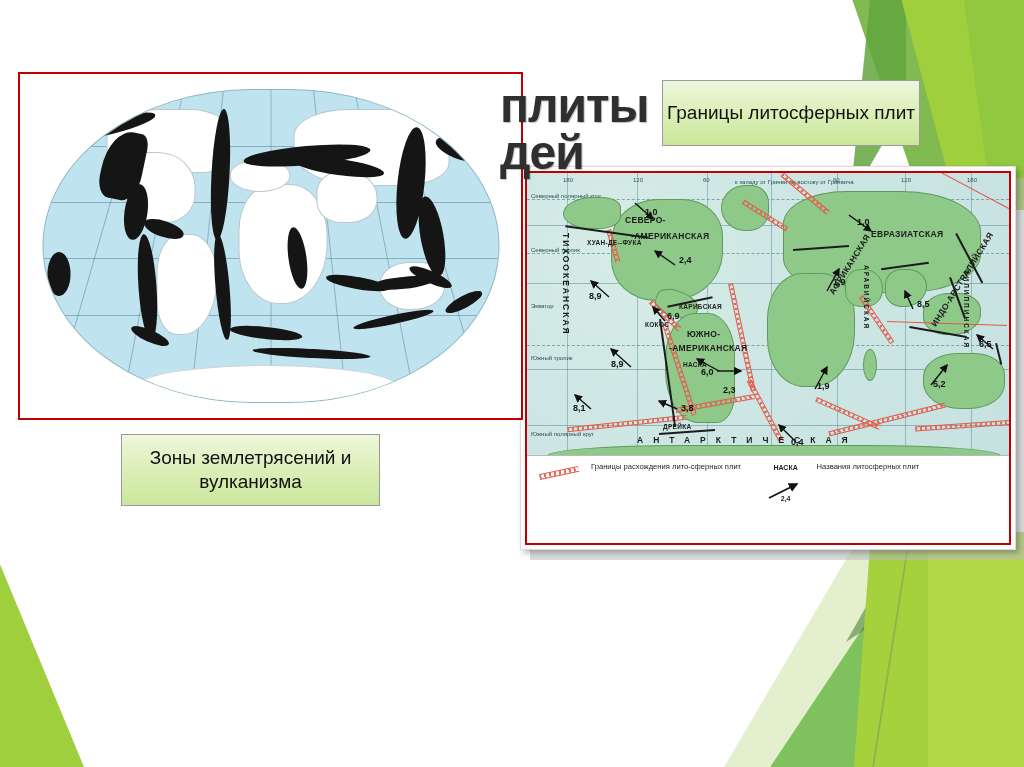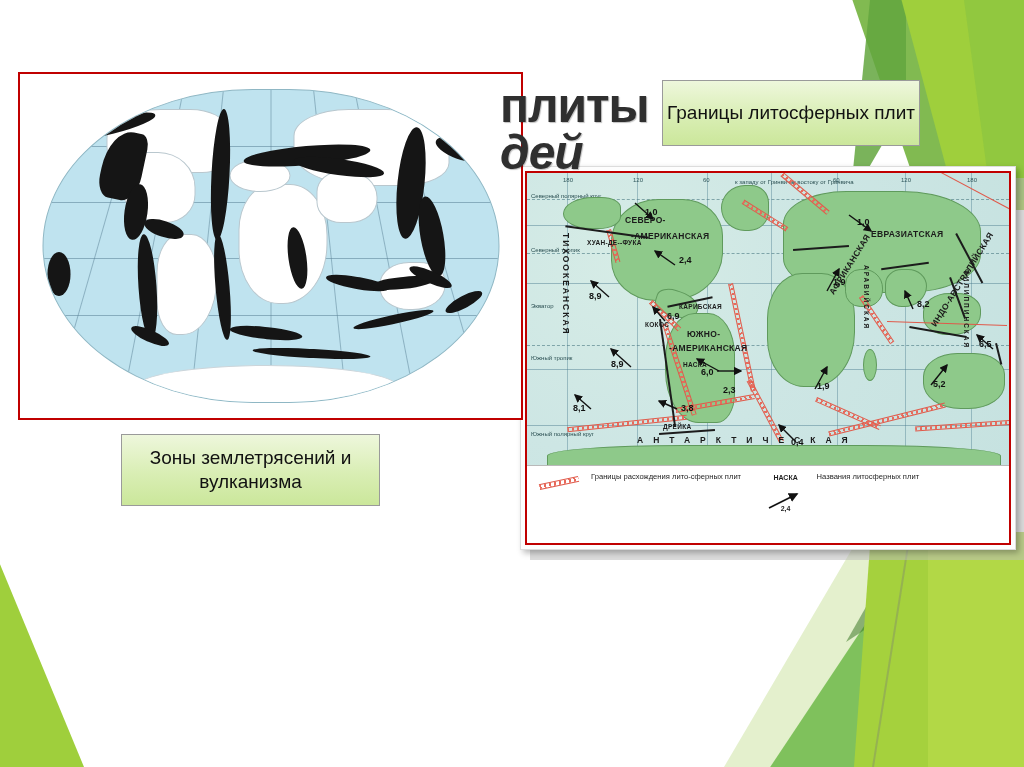--- a/index.html
+++ b/index.html
@@ -81,21 +81,21 @@
   }
 
   
   .title{
     position:absolute;left:500px;top:82px;width:420px;
     font-size:48px;font-weight:bold;color:#2f2f2f;
     line-height:.98;letter-spacing:-1px;
     text-shadow:1px 1px 1px rgba(0,0,0,.25);
     z-index:4;
   }
-  .title .l2{display:block;font-style:italic;}
+  .title .l2{display:block;}
 
   
   .eq-frame{
     position:absolute;left:18px;top:72px;width:505px;height:348px;
     border:2px solid #c00000;background:#ffffff;box-sizing:border-box;z-index:3;
   }
   .eq-map{position:absolute;inset:4px;}
 
   .globe{
     position:absolute;left:50%;top:50%;transform:translate(-50%,-50%);
@@ -180,21 +180,21 @@
   .ridge{
     position:absolute;height:3px;
     background:repeating-linear-gradient(90deg,#e86a5c 0 2px,transparent 2px 5px);
     border-top:1.2px solid #e05a4a;border-bottom:1.2px solid #e05a4a;
   }
   .trench{position:absolute;height:2px;background:#1c1c1c;}
   .fault{position:absolute;height:1.4px;background:#e0594a;}
 
   
   .legend{
-    position:absolute;left:0;right:0;bottom:0;height:78px;
+    position:absolute;left:0;right:0;bottom:0;height:88px;
     background:#ffffff;border-top:1px solid #b9b9b9;
     padding:6px 10px 0 10px;box-sizing:border-box;
     display:flex;gap:20px;
   }
   .legend-col{flex:1;display:flex;flex-direction:column;gap:9px;}
   .legend-col.right{flex:1.15;}
   .legend-row{display:flex;align-items:flex-start;gap:8px;}
   .legend-sym{width:46px;flex:0 0 46px;height:22px;position:relative;}
   .legend-txt{font-size:7.6px;line-height:1.25;color:#1e1e1e;}
   .legend-key{font-size:7px;font-weight:bold;color:#1e1e1e;width:46px;flex:0 0 46px;text-align:center;padding-top:2px;}
@@ -389,21 +389,21 @@
         <div class="speed" style="left:62px;top:118px">8,9</div>
         <div class="speed" style="left:140px;top:138px">6,9</div>
         <div class="speed" style="left:174px;top:194px">6,0</div>
         <div class="speed" style="left:84px;top:186px">8,9</div>
         <div class="speed" style="left:46px;top:230px">8,1</div>
         <div class="speed" style="left:196px;top:212px">2,3</div>
         <div class="speed" style="left:154px;top:230px">3,8</div>
         <div class="speed" style="left:306px;top:104px">1,9</div>
         <div class="speed" style="left:290px;top:208px">1,9</div>
         <div class="speed" style="left:264px;top:264px">0,4</div>
-        <div class="speed" style="left:390px;top:126px">8,2</div>
+        <div class="speed" style="left:390px;top:126px">8,5</div>
         <div class="speed" style="left:406px;top:206px">5,2</div>
         <div class="speed" style="left:452px;top:166px">6,5</div>
 
         <svg class="arrow" style="left:0;top:0;width:488px;height:300px;" viewBox="0 0 488 300">
           <defs>
             <marker id="ah" markerWidth="6" markerHeight="6" refX="5" refY="3" orient="auto">
               <path d="M0,0 L6,3 L0,6 z" fill="#111"></path>
             </marker>
           </defs>
           <g stroke="#111" stroke-width="1.4" fill="none" marker-end="url(#ah)">

